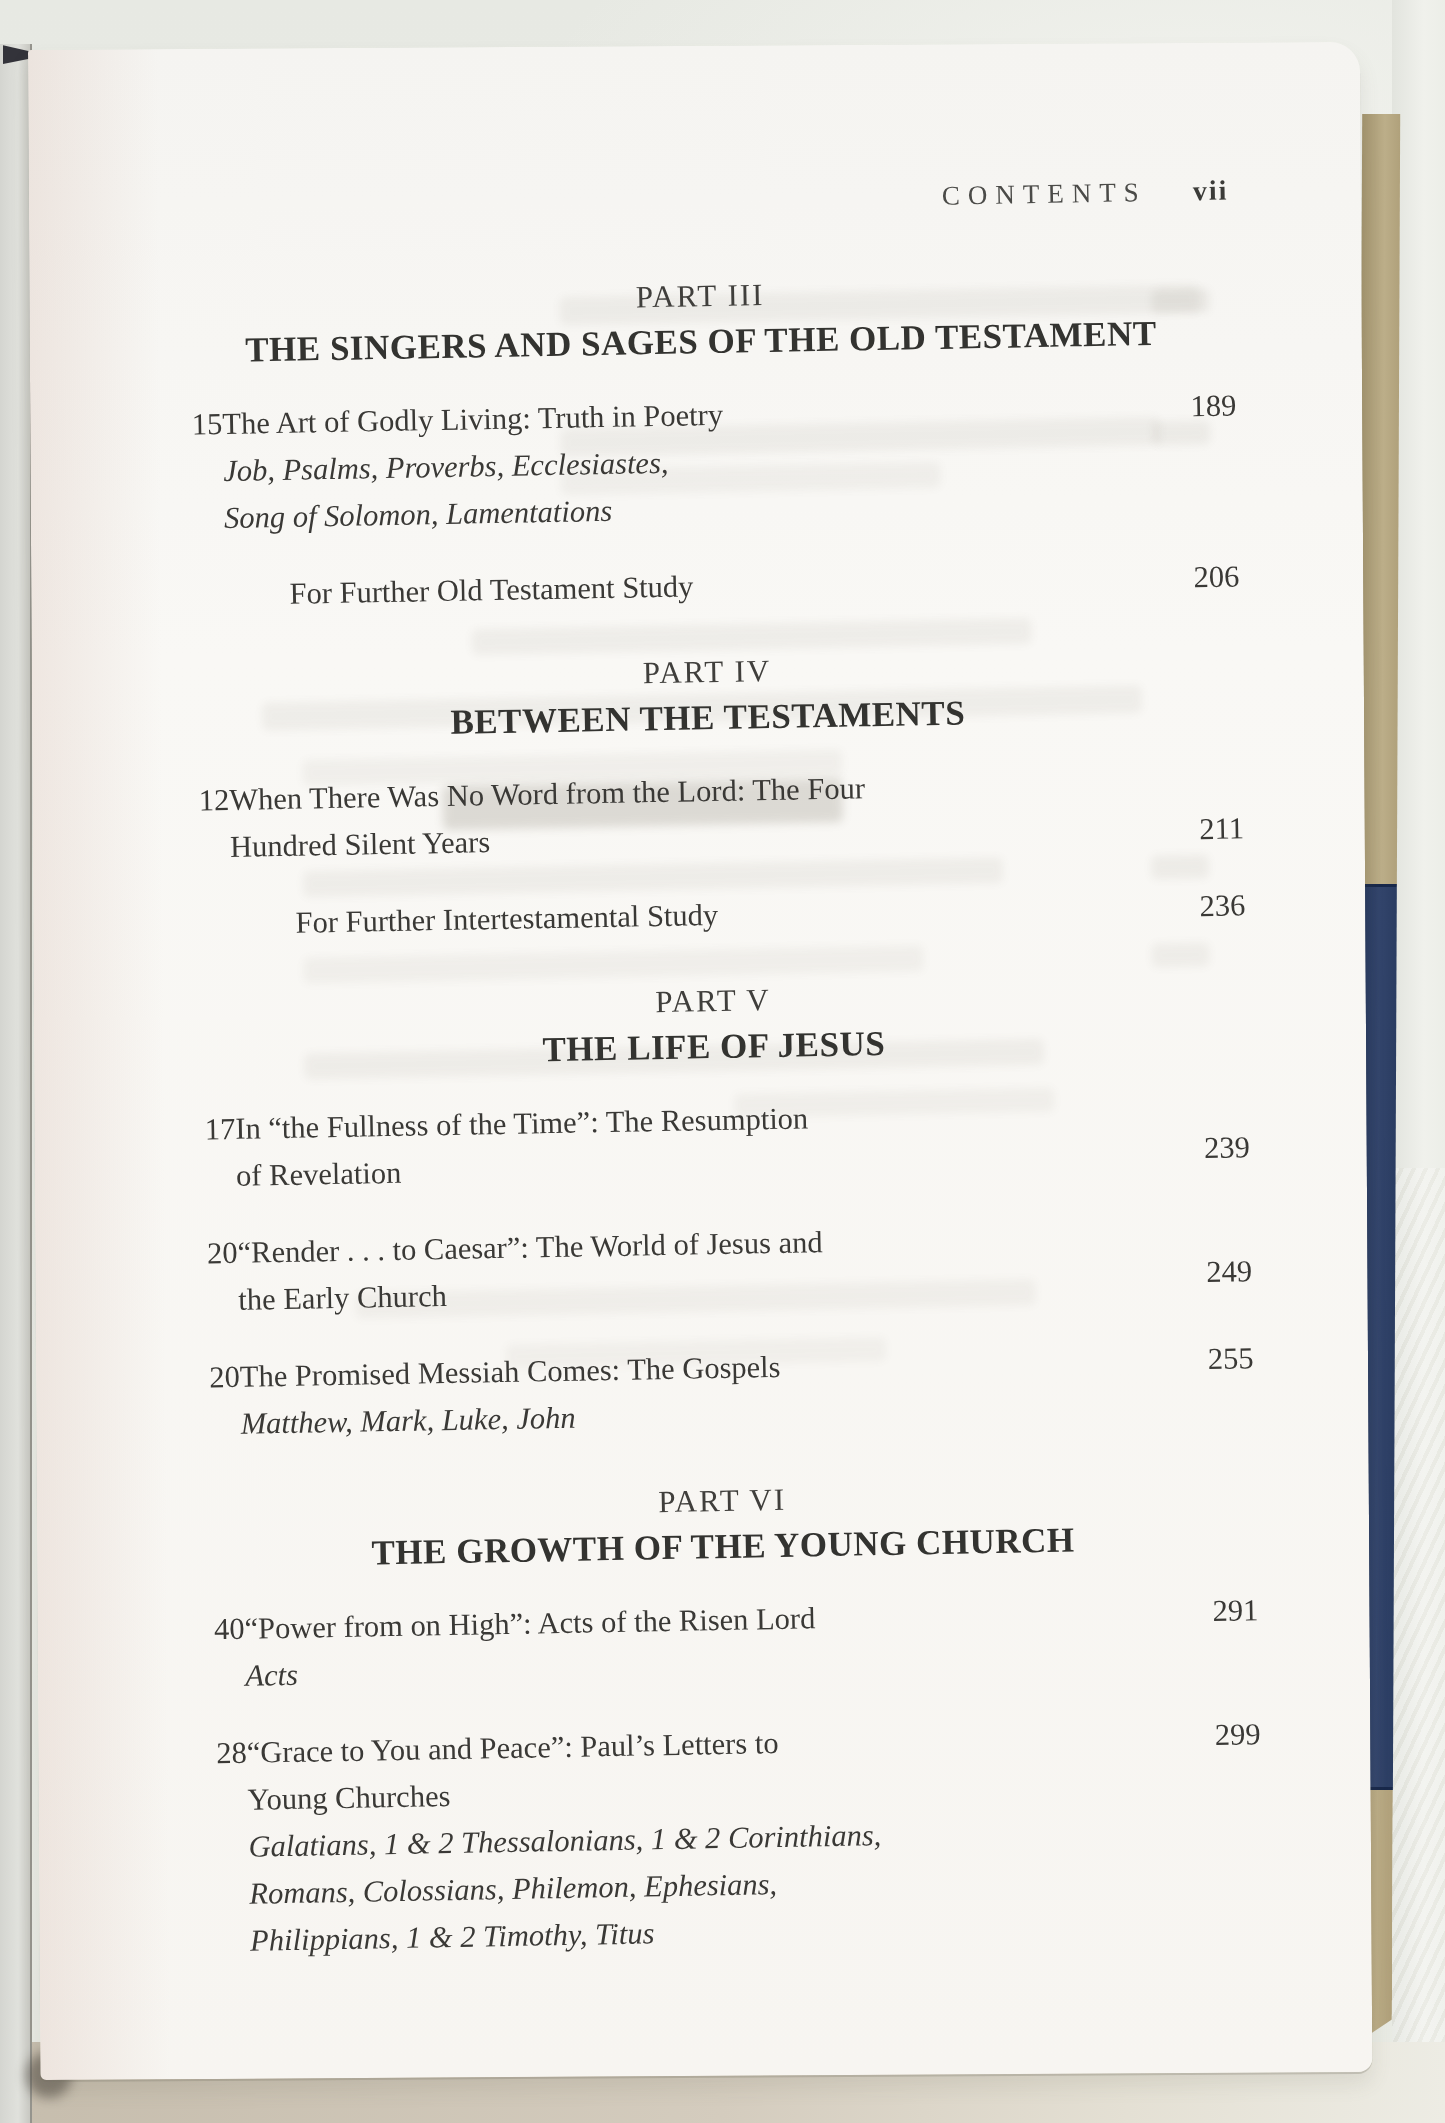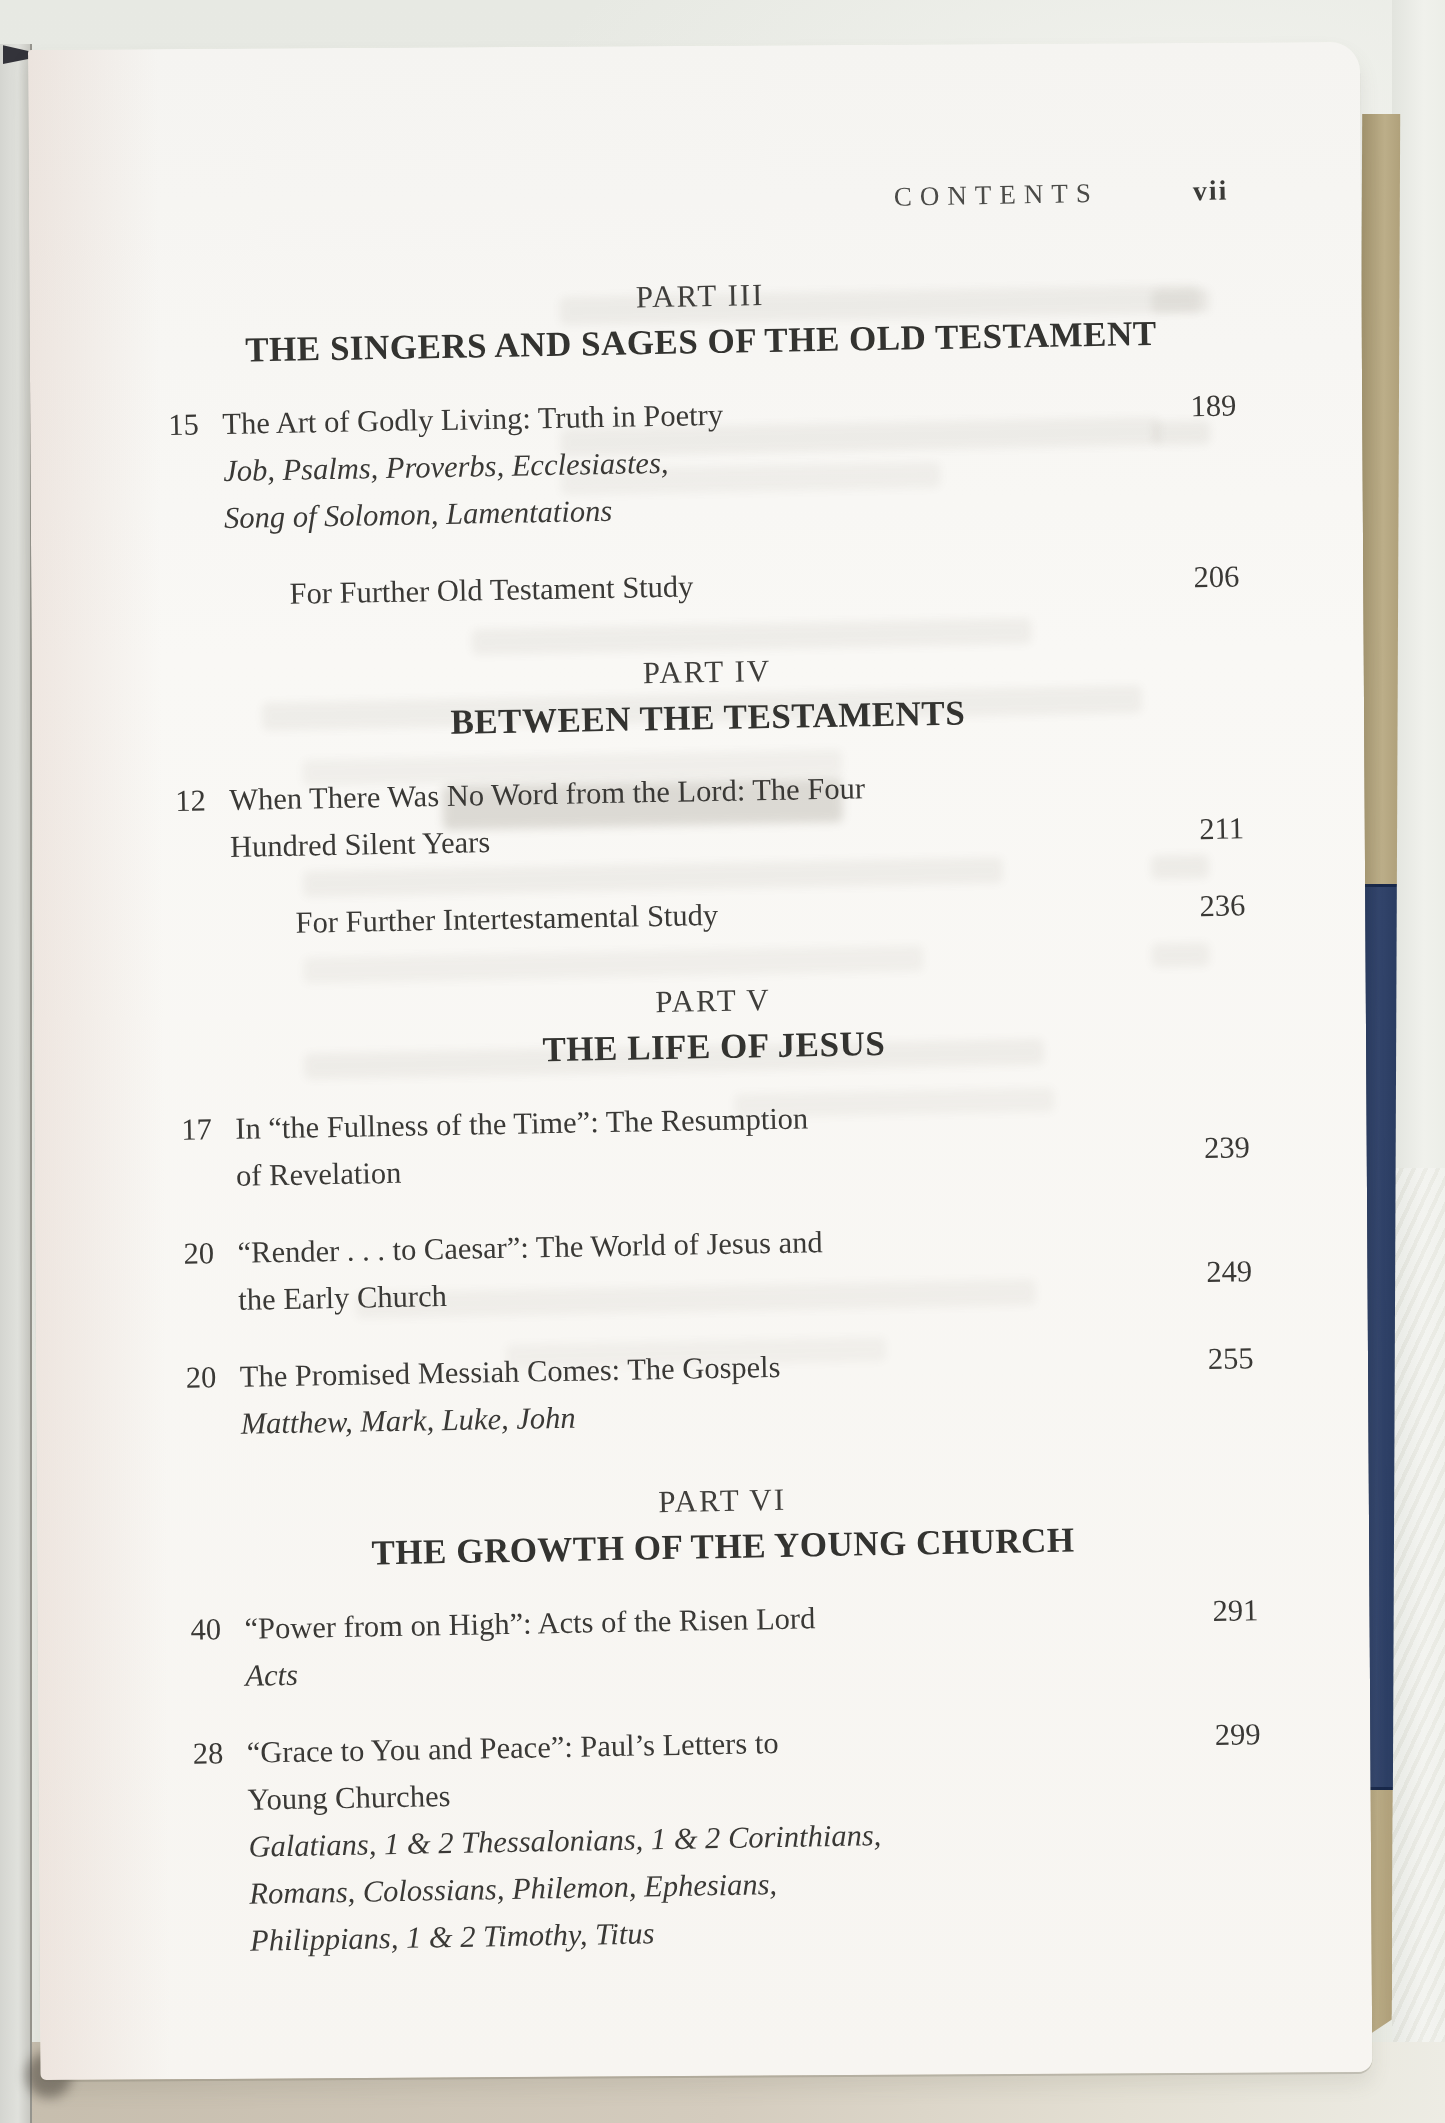--- a/index.html
+++ b/index.html
@@ -67,30 +67,30 @@
   
   .content{
     position:absolute;inset:0;box-sizing:border-box;
     padding:140px 126px 0 138px;
     transform:rotate(-.7deg);transform-origin:40% 18%;
     color:#3a3936;
   }
   .header-row{display:flex;justify-content:flex-end;align-items:baseline;gap:46px;
     font-size:27px;padding-right:4px;color:#4b4b48;}
   .running{letter-spacing:8px;}
-  .folio{font-weight:bold;font-size:28px;letter-spacing:2px;color:#3b3b38;margin-left:48px;}
+  .folio{font-weight:bold;font-size:28px;letter-spacing:2px;color:#3b3b38;}
   .part{text-align:center;margin-top:44px;}
   .part.first{margin-top:62px;}
   .part-label{font-size:31px;letter-spacing:2px;color:#403f3c;}
   .part-title{font-size:35px;font-weight:bold;letter-spacing:.5px;margin-top:8px;
     margin-bottom:30px;color:#333330;}
   .entries{text-align:left;}
   .entry{margin-bottom:30px;}
   .toc-line{display:flex;align-items:baseline;font-size:30.5px;line-height:47px;}
-  .num{flex:0 0 54px;}
+  .num{flex:0 0 54px;text-align:right;}
   .txt{flex:1 1 auto;}
   .txt.it{font-style:italic;}
   .txt.further{padding-left:64px;}
   .pg{flex:0 0 92px;text-align:right;}
   .pg.lift{position:relative;top:-10px;}
 </style>
 </head>
 <body>
 
 <div class="backdrop"></div>

